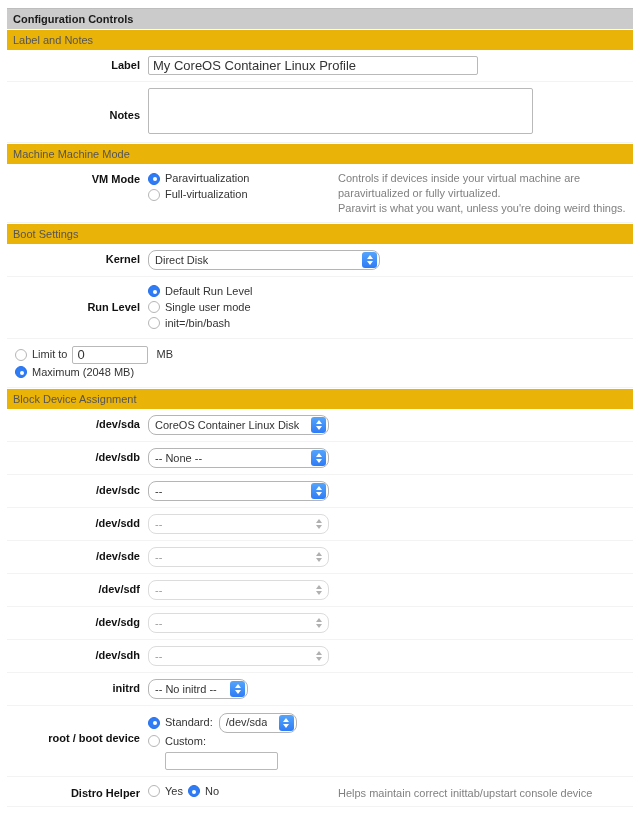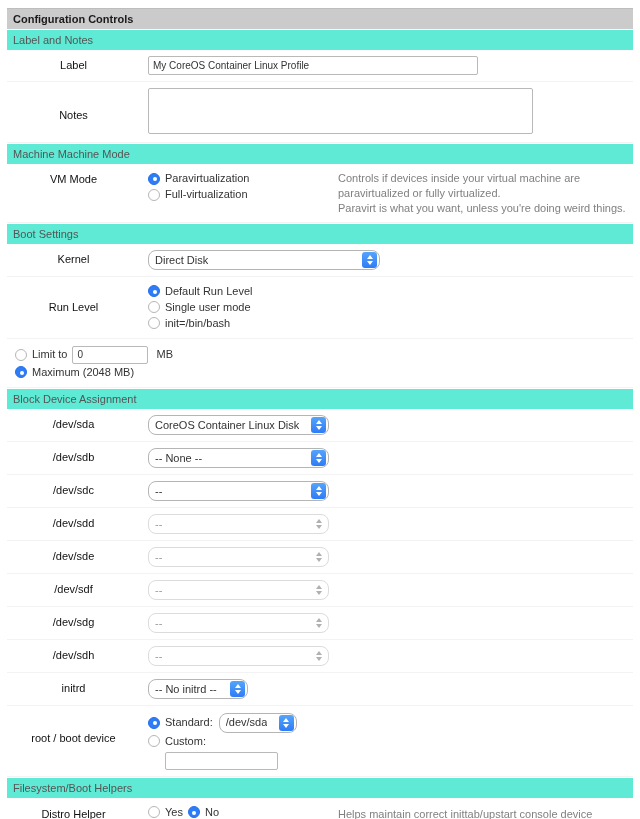--- a/index.html
+++ b/index.html
@@ -9,37 +9,37 @@
     font-family: "Liberation Sans", "DejaVu Sans", sans-serif;
     font-size: 11px; color:#333;
   }
   .page { padding: 8px 7px 0 7px; }
 
   .bar {
     background:#cbcbcb; color:#1a1a1a; font-weight:bold;
     padding:4px 6px; border-top:1px solid #bdbdbd;
   }
   .subbar {
-    background:#5eead4; color:#555;
+    background:#eab308; color:#555;
     padding:4px 6px; margin-top:1px;
   }
 
   .row { display:flex; padding:6px 0; border-bottom:1px solid #f3f3f3; }
   .col-label {
-    width:133px; flex:0 0 133px; text-align:center;
-    font-weight:normal; color:#111; padding-top:2px; line-height:1.3;
+    width:133px; flex:0 0 133px; text-align:right;
+    font-weight:bold; color:#111; padding-top:2px; line-height:1.3;
   }
   .col-ctrl { margin-left:8px; flex:0 0 190px; width:190px; }
   .col-ctrl.wide { flex:1; }
   .col-help { flex:1; color:#808080; line-height:1.35; padding-top:1px; }
 
   input[type=text], textarea {
     border:1px solid #b9b9b9; border-radius:2px;
     font-family:"Liberation Sans","DejaVu Sans",sans-serif;
-    font-size:10px; color:#333; padding:2px 4px; background:#fff; outline:none;
+    font-size:13px; color:#333; padding:2px 4px; background:#fff; outline:none;
   }
   .label-input { width:330px; height:19px; }
   .notes-area { width:385px; height:46px; resize:none; }
   .mem-input { width:76px; height:18px; }
   .custom-input { width:113px; height:18px; margin-top:2px; }
 
   .optline { display:flex; align-items:center; margin:1px 0; line-height:15px; }
   .radio {
     width:12px; height:12px; border-radius:50%;
     border:1px solid #b6b6b6; background:#fff; flex:0 0 12px;
@@ -301,21 +301,20 @@
         </div>
       </div>
       <div class="optline">
         <span class="radio"></span>
         <span>Custom:</span>
       </div>
       <input type="text" class="custom-input" style="margin-left: 17px;">
     </div>
   </div>
 
-  <div class="subbar">Filesystem/Boot Helpers</div>
 
   <div class="row">
     <div class="col-label helper-label">Distro Helper</div>
     <div class="col-ctrl">
       <div class="optline">
         <span class="radio"></span>
         <span class="inline-gap">Yes</span>
         <span class="radio sel"></span>
         <span>No</span>
       </div>

